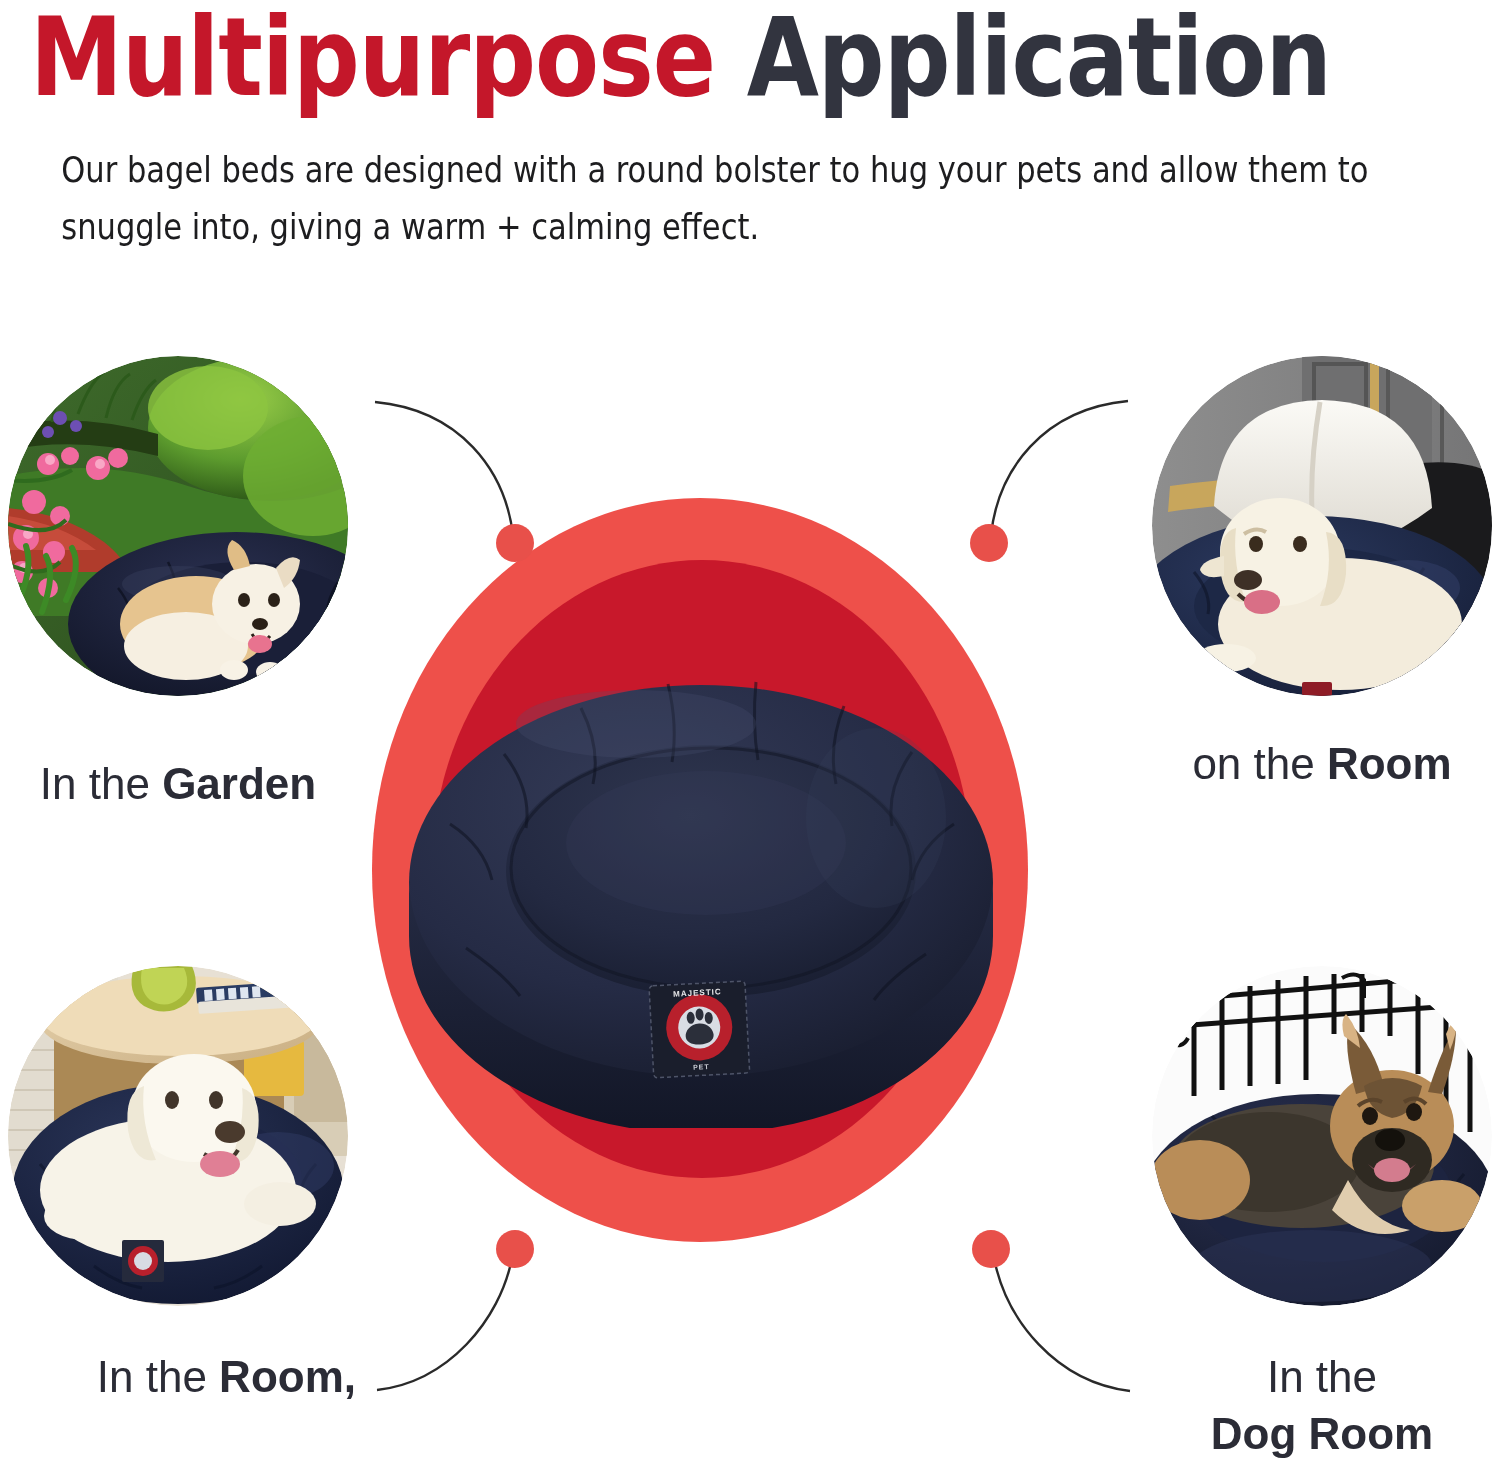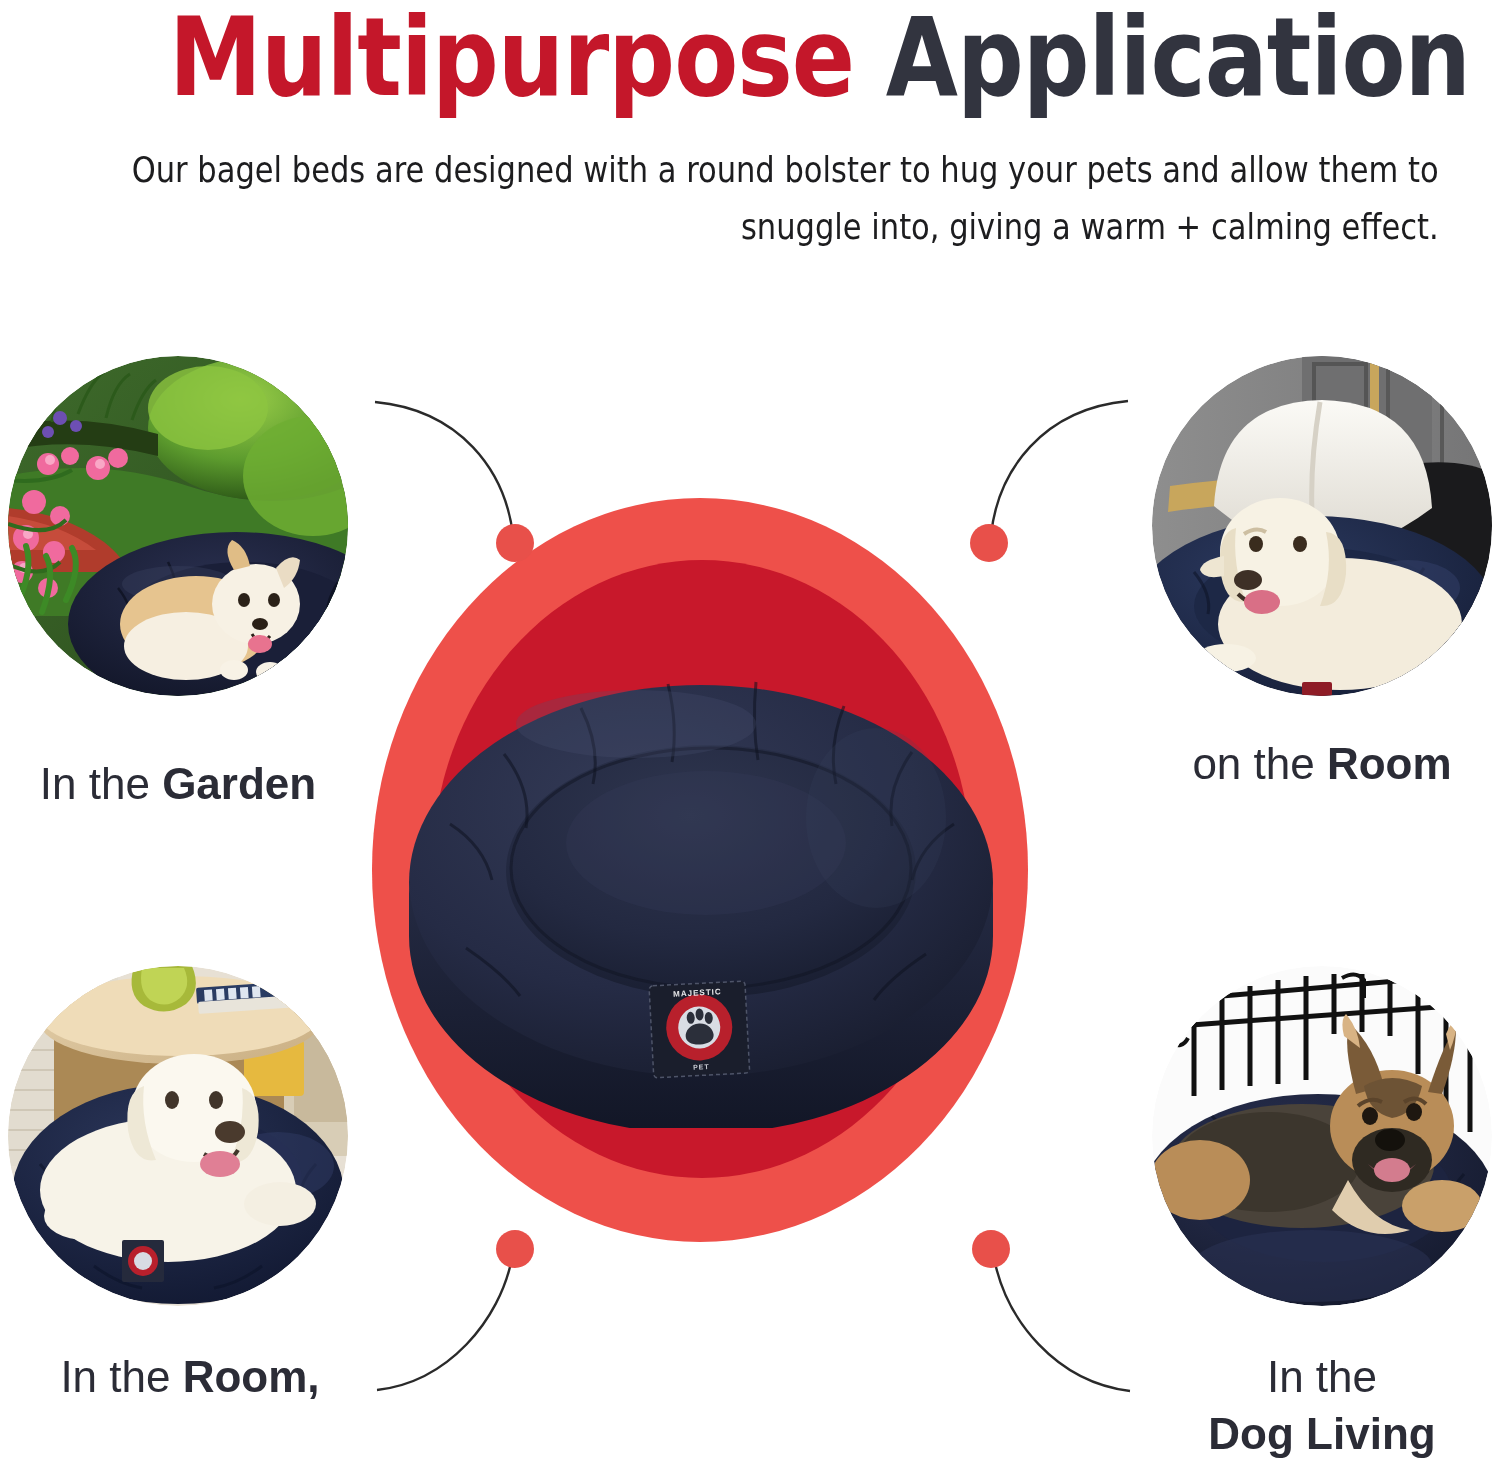--- a/index.html
+++ b/index.html
@@ -13,21 +13,21 @@
     font-family: "Liberation Sans", sans-serif;
     overflow: hidden;
     position: relative;
   }
 
   
   #header {
     position: absolute;
     left: 0; top: 0;
     width: 1500px;
-    text-align: right;
+    text-align: left;
   }
   #title {
     margin: 0;
     padding-top: 4px;
     font-family: "Liberation Sans Narrow", "DejaVu Sans Condensed", "Liberation Sans", sans-serif;
     font-weight: 700;
     font-size: 108px;
     line-height: 1.0;
     letter-spacing: -1px;
     white-space: nowrap;
@@ -106,21 +106,21 @@
     font-family: "Liberation Sans", sans-serif;
     font-size: 44px;
     line-height: 1.30;
     font-weight: 400;
     white-space: pre-line;
   }
   .caption b { font-weight: 700; }
 
   #cap-garden { left: 0px;   top: 755px;  width: 356px; text-align: center; }
   #cap-sofa   { left: 1144px;top: 735px;  width: 356px; text-align: center; }
-  #cap-room   { left: 12px;   top: 1348px; width: 356px; text-align: center; }
+  #cap-room   { left: 0px;   top: 1348px; width: 356px; text-align: right; }
   #cap-crate  { left: 1144px;top: 1348px; width: 356px; text-align: center; }
 </style>
 </head>
 <body>
 
 <div id="header">
   <h1 id="title"><span class="red">Multipurpose</span><span class="dark"> Application</span></h1>
   <p id="subtitle">Our bagel beds are designed with a round bolster to hug your pets and allow them to snuggle into, giving a warm + calming effect.</p>
 </div>
 
@@ -535,13 +535,13 @@
     </g>
   </svg>
 </div>
 
 <div class="caption" id="cap-garden"><span>In the </span><b>Garden</b></div>
 
 <div class="caption" id="cap-sofa"><span>on the </span><b>Room</b></div>
 
 <div class="caption" id="cap-room"><span>In the </span><b>Room,</b><br></div>
 
-<div class="caption" id="cap-crate"><span>In the</span><br><b>Dog Living</b></div>
+<div class="caption" id="cap-crate"><span>In the</span><br><b>Dog Room</b></div>
 
 </body></html>

